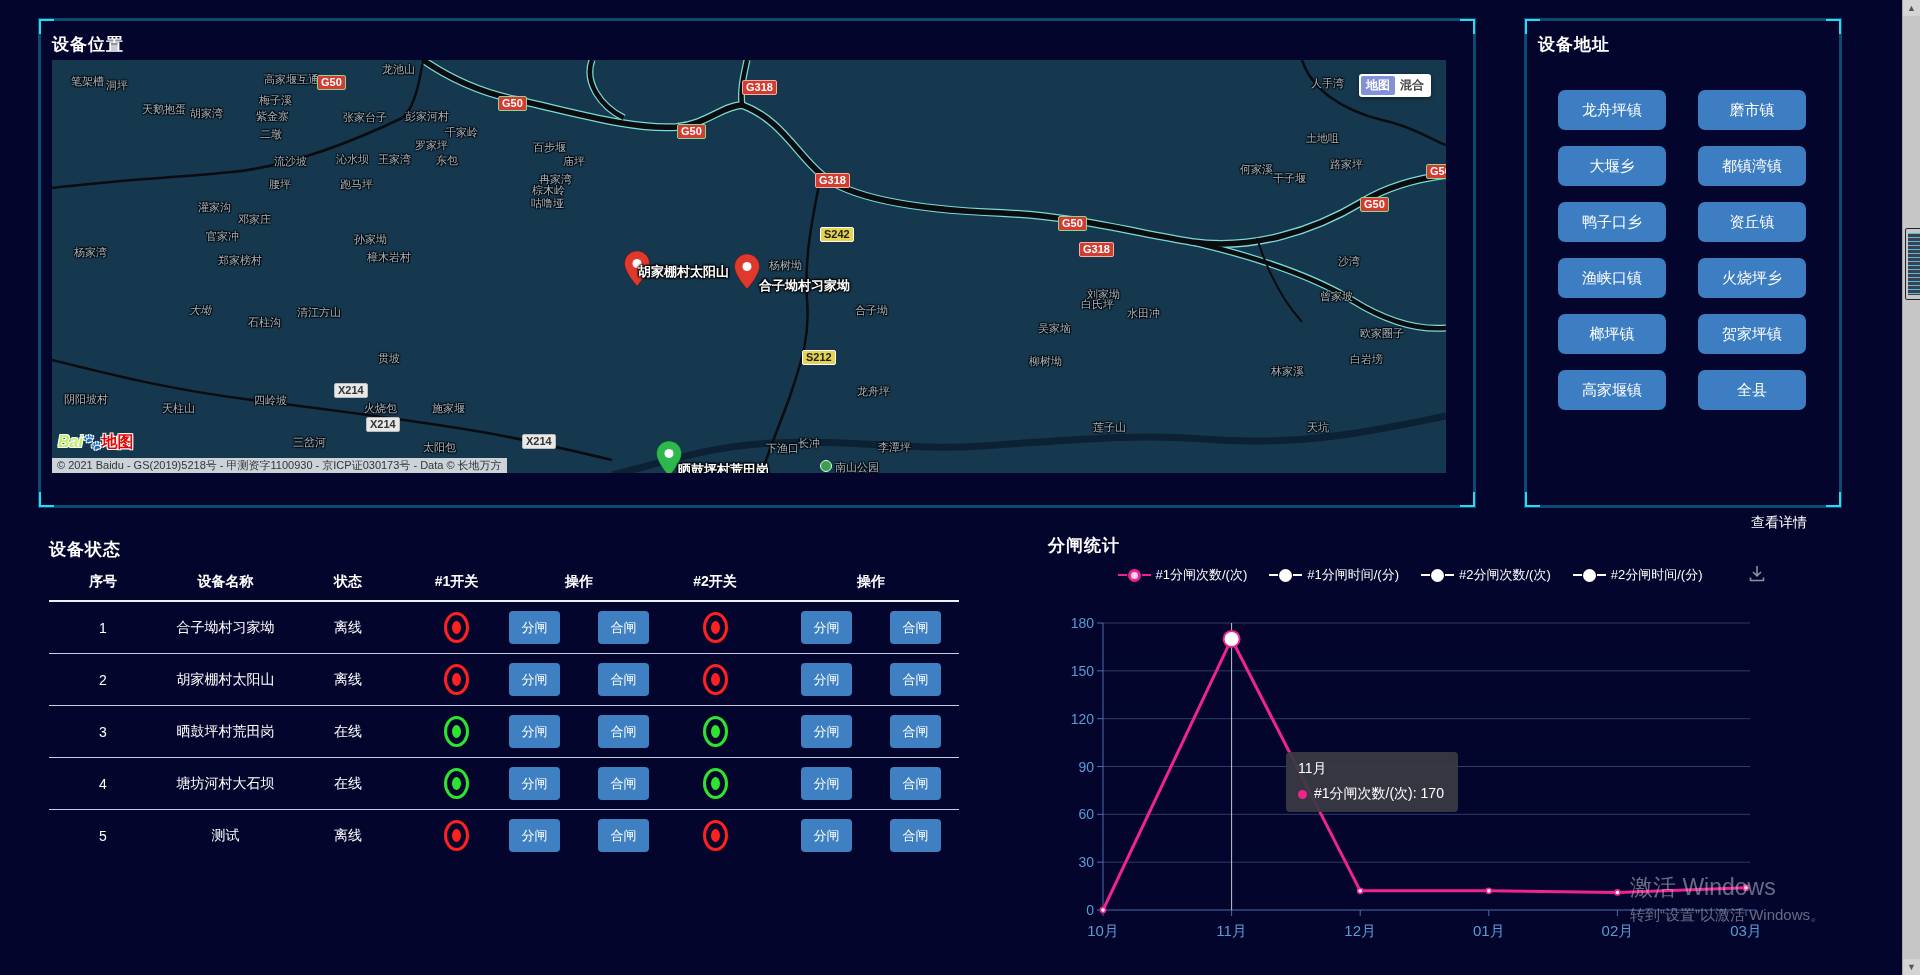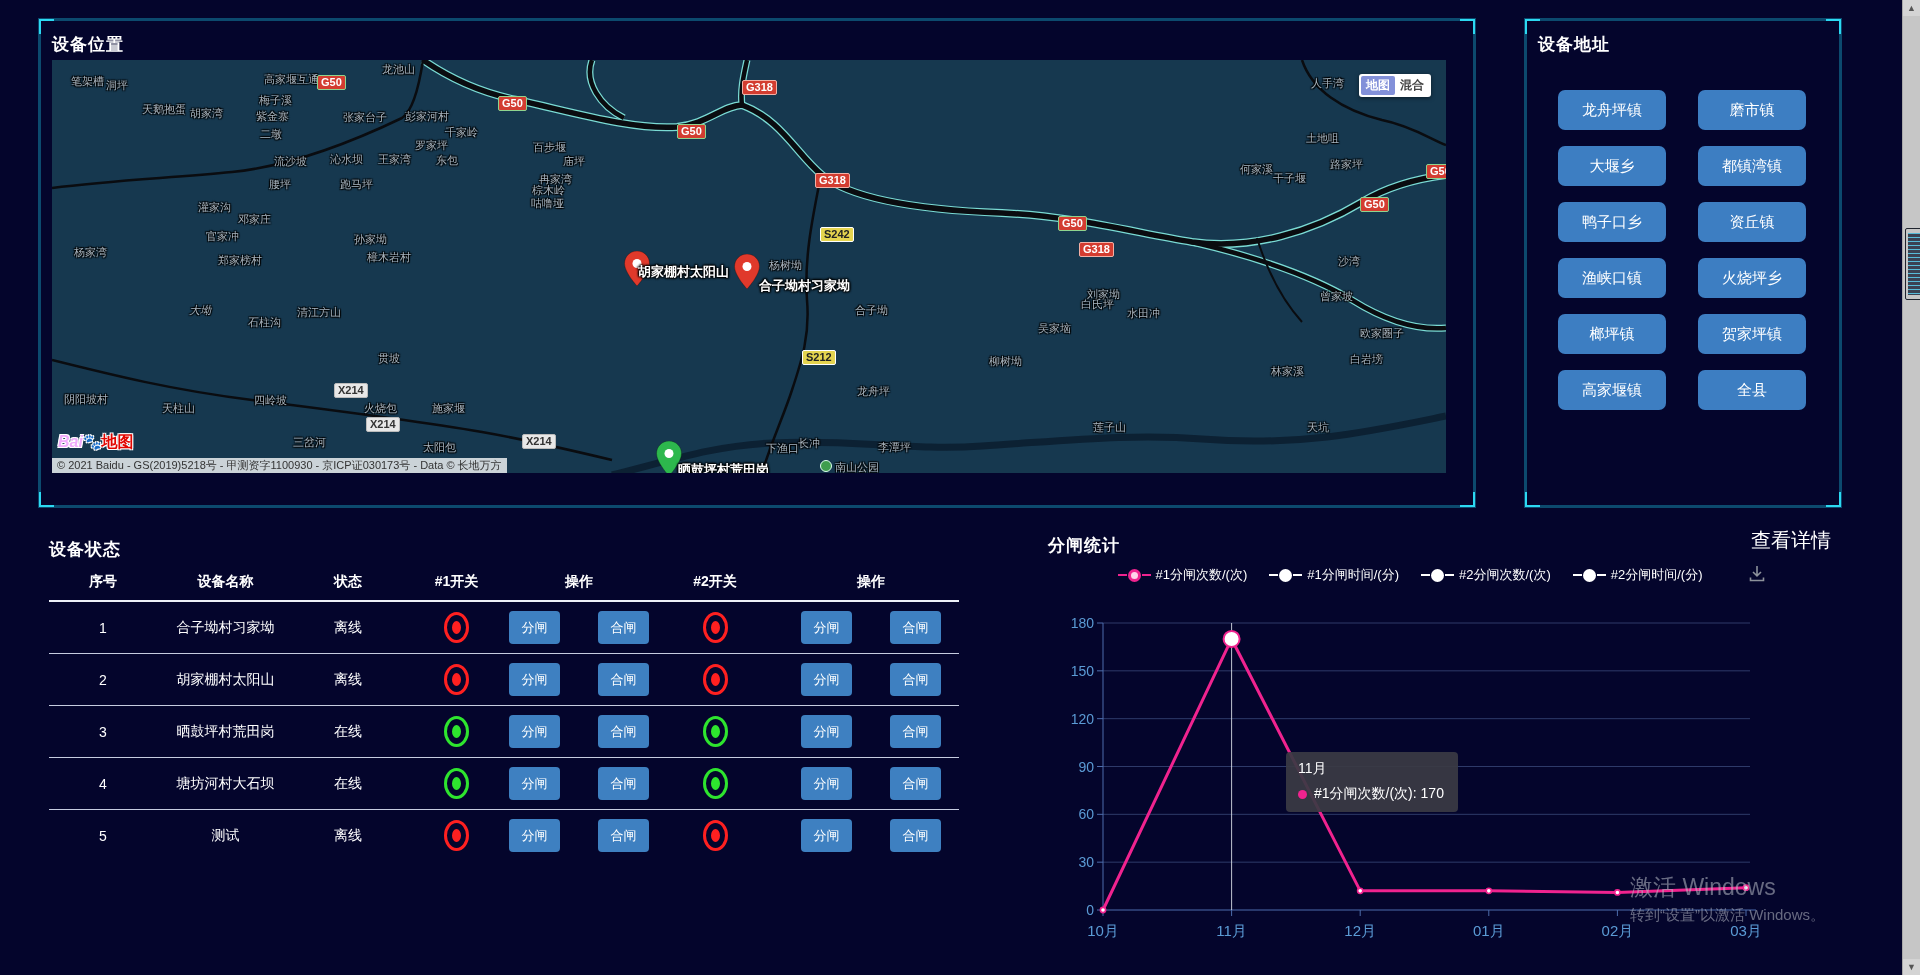--- a/index.html
+++ b/index.html
@@ -33,21 +33,21 @@
   .marker{position:absolute;}
   .marker-label{position:absolute;color:#fff;font-weight:bold;font-size:13px;white-space:nowrap;
     text-shadow:1px 1px 2px #000,-1px -1px 2px #000,1px -1px 2px #000,-1px 1px 2px #000;}
   #map-toggle{position:absolute;left:1307px;top:14px;background:#fff;border-radius:3px;padding:2px;display:flex;
     box-shadow:0 1px 4px rgba(0,0,0,.5);font-size:12px;font-weight:bold;}
   #map-toggle .seg{width:34px;height:19px;line-height:19px;text-align:center;border-radius:2px;cursor:pointer;}
   #map-toggle .seg.active{background:#8290d9;color:#fff;}
   #map-toggle .seg.plain{background:#fff;color:#444;}
   #baidu-logo{position:absolute;left:6px;top:372px;font-weight:bold;font-size:16px;
     text-shadow:1px 1px 0 #fff,-1px -1px 0 #fff,1px -1px 0 #fff,-1px 1px 0 #fff;}
-  #baidu-logo .bai{color:#f0abfc;font-style:italic;}
+  #baidu-logo .bai{color:#bef264;font-style:italic;}
   #baidu-logo .paw{color:#2932e1;font-size:15px;}
   #baidu-logo .ditu{color:#e10601;}
   #map-attrib{position:absolute;left:0;top:398px;height:33px;line-height:15px;background:rgba(255,255,255,.78);
     color:#333;font-size:11px;padding:0 5px;white-space:nowrap;}
 
   
   #addr-grid{position:absolute;left:31px;top:69px;width:250px;display:grid;
     grid-template-columns:108px 108px;grid-column-gap:32px;grid-row-gap:16px;}
   .addr-btn{width:108px;height:40px;line-height:40px;text-align:center;background:#3d7ec2;color:#fff;
     font-size:15px;border-radius:7px;cursor:pointer;}
@@ -61,21 +61,21 @@
   .ind{width:19px;height:25px;border-radius:50%;position:relative;flex:none;}
   .ind.red{border:3px solid #ff2020;}
   .ind.green{border:3px solid #2ee52e;}
   .ind::after{content:"";position:absolute;left:50%;top:50%;width:9px;height:13px;margin:-6.5px 0 0 -4.5px;border-radius:50%;}
   .ind.red::after{background:#ff2020;}
   .ind.green::after{background:#2ee52e;}
   .sw-btn{width:51px;height:33px;line-height:33px;text-align:center;background:#3e80c1;color:#fff;
     border-radius:4px;font-size:13px;cursor:pointer;flex:none;}
 
   
-  #view-details{position:absolute;left:1751px;top:527px;color:#fff;font-size:20px;cursor:pointer;}
+  #view-details{position:absolute;left:1751px;top:514px;color:#fff;font-size:14px;cursor:pointer;}
   #dl-icon{position:absolute;left:1747px;top:564px;cursor:pointer;}
   #legend{position:absolute;left:1040px;top:566px;width:740px;display:flex;justify-content:center;gap:22px;}
   .lg-item{display:flex;align-items:center;color:#fff;font-size:13px;cursor:pointer;}
   .lg-line{width:9px;height:2px;}
   .lg-dot{width:7px;height:7px;border-radius:50%;border:3px solid;margin:0 1px;}
   #chart-box{position:absolute;left:1040px;top:610px;width:740px;height:350px;}
   #tooltip{position:absolute;left:1286px;top:752px;background:rgba(58,58,68,.93);border-radius:4px;
     padding:8px 14px 9px 12px;color:#fff;font-size:14px;z-index:5;}
   #tooltip .tt-title{margin-bottom:7px;}
   #tooltip .tt-row{display:flex;align-items:center;gap:7px;white-space:nowrap;}
@@ -129,21 +129,21 @@
         <span class="map-label" style="left: 207px; top: 33px;">梅子溪</span>
         <span class="map-label" style="left: 204px; top: 49px;">紫金寨</span>
         <span class="map-label" style="left: 208px; top: 67px;">二墩</span>
         <span class="map-label" style="left: 291px; top: 50px;">张家台子</span>
         <span class="map-label" style="left: 353px; top: 49px;">彭家河村</span>
         <span class="map-label" style="left: 393px; top: 65px;">千家岭</span>
         <span class="map-label" style="left: 326px; top: 79px; margin-top: 13px;">王家湾</span>
         <span class="map-label" style="left: 363px; top: 78px;">罗家坪</span>
         <span class="map-label" style="left: 384px; top: 93px;">东包</span>
         <span class="map-label" style="left: 222px; top: 94px;">流沙坡</span>
-        <span class="map-label" style="left: 278px; top: 92px;">沁水坝</span>
+        <span class="map-label" style="left: 284px; top: 92px;">沁水坝</span>
         <span class="map-label" style="left: 288px; top: 117px;">跑马坪</span>
         <span class="map-label" style="left: 217px; top: 117px;">腰坪</span>
         <span class="map-label" style="left: 146px; top: 140px;">灌家沟</span>
         <span class="map-label" style="left: 186px; top: 152px;">邓家庄</span>
         <span class="map-label" style="left: 154px; top: 169px;">官家冲</span>
         <span class="map-label" style="left: 166px; top: 193px;">郑家榜村</span>
         <span class="map-label" style="left: 302px; top: 172px;">孙家坳</span>
         <span class="map-label" style="left: 315px; top: 190px;">樟木岩村</span>
         <span class="map-label" style="left: 481px; top: 80px;">百步堰</span>
         <span class="map-label" style="left: 511px; top: 94px;">庙坪</span>
@@ -175,21 +175,21 @@
         <span class="map-label" style="left: 241px; top: 375px;">三岔河</span>
         <span class="map-label" style="left: 371px; top: 380px;">太阳包</span>
         <span class="map-label" style="left: 714px; top: 381px;">下渔口</span>
         <span class="map-label" style="left: 746px; top: 376px;">长冲</span>
         <span class="map-label" style="left: 826px; top: 380px;">李潭坪</span>
         <span class="map-label" style="left: 768px; top: 400px;"><span class="park-dot"></span>南山公园</span>
         <span class="map-label" style="left: 1035px; top: 227px;">刘家坳</span>
         <span class="map-label" style="left: 1029px; top: 237px;">白氏坪</span>
         <span class="map-label" style="left: 986px; top: 261px;">吴家垴</span>
         <span class="map-label" style="left: 1075px; top: 246px;">水田冲</span>
-        <span class="map-label" style="left: 937px; top: 294px;">柳树坳</span>
+        <span class="map-label" style="left: 977px; top: 294px;">柳树坳</span>
         <span class="map-label" style="left: 1219px; top: 304px;">林家溪</span>
         <span class="map-label" style="left: 1041px; top: 360px;">莲子山</span>
         <span class="map-label" style="left: 1255px; top: 360px;">天坑</span>
         <span class="map-label" style="left: 1298px; top: 292px;">白岩塝</span>
       </div>
     <div id="map-badges">
         <span class="badge b-g50" style="left: 265px; top: 15px;">G50</span>
         <span class="badge b-g50" style="left: 446px; top: 36px;">G50</span>
         <span class="badge b-g50" style="left: 625px; top: 64px;">G50</span>
         <span class="badge b-g50" style="left: 1006px; top: 156px;">G50</span>

